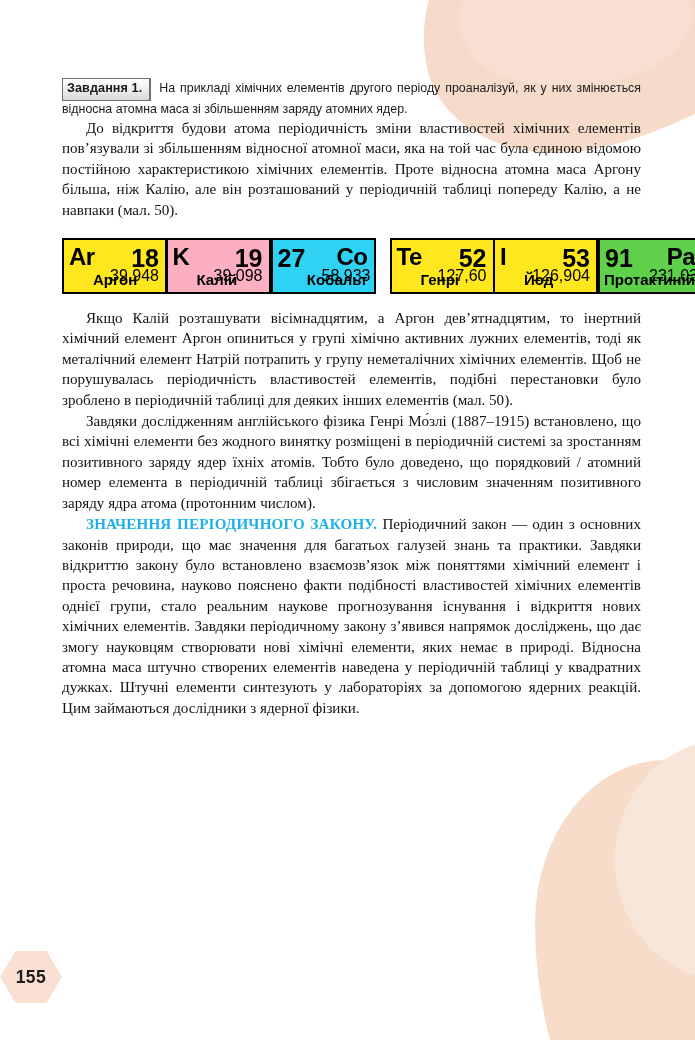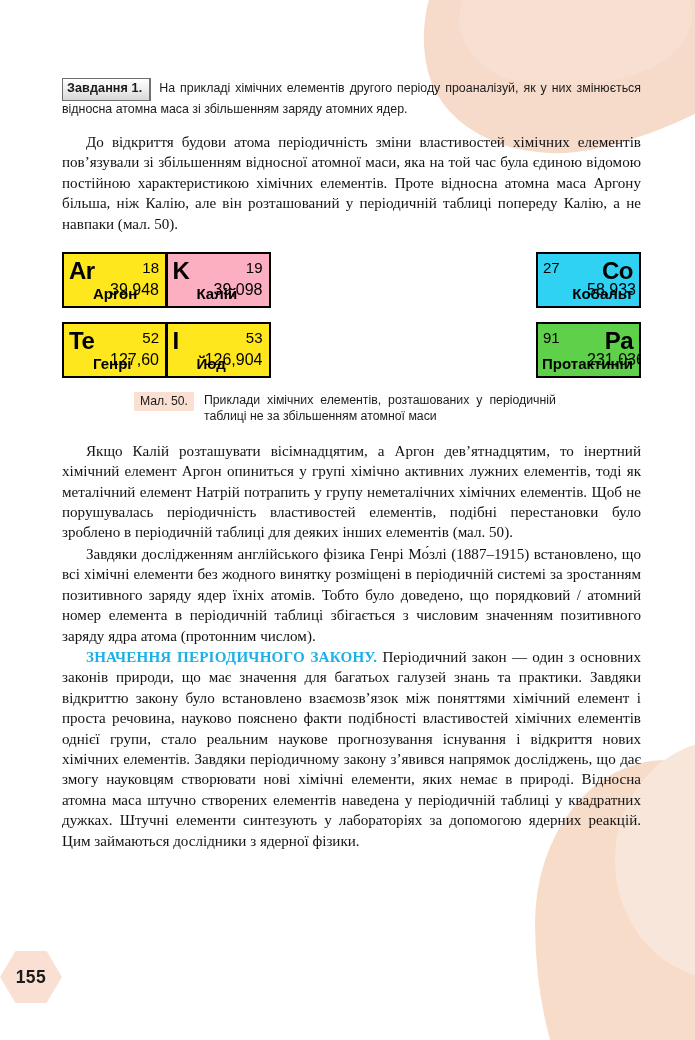--- a/index.html
+++ b/index.html
@@ -65,21 +65,20 @@
     padding: 78px 54px 0 62px;
   }
 
   
   .task-block {
     font-family: "Liberation Sans", sans-serif;
     font-size: 12.4px;
     line-height: 17.5px;
     color: #1b1b1b;
     text-align: justify;
-    margin-bottom: 14px;
   }
   .task-badge {
     display: inline-block;
     font-weight: bold;
     font-size: 12.6px;
     padding: 1px 7px 2px 4px;
     background: linear-gradient(to bottom, #ffffff 0%, #efefef 45%, #d8d8d8 100%);
     border: 1px solid #6f6f6f;
     border-right-width: 2px;
     margin-right: 8px;
@@ -104,21 +103,20 @@
     font-family: "Liberation Serif", serif;
     font-weight: bold;
     letter-spacing: 0.2px;
   }
 
   
   .figure {
     margin: 18px 0 14px 0;
     display: flex;
     justify-content: flex-start;
-    flex-direction: column;
     gap: 14px;
   }
   .el-row {
     display: flex;
     justify-content: space-between;
     gap: 0;
   }
   .el-pair {
     display: flex;
     border: 2.5px solid #000000;
@@ -136,22 +134,22 @@
   }
   .el-sym {
     position: absolute;
     font-size: 24px;
     font-weight: bold;
     line-height: 1;
     letter-spacing: -0.5px;
   }
   .el-num {
     position: absolute;
-    font-size: 15px;
-    font-weight: normal;
+    font-size: 25px;
+    font-weight: bold;
     line-height: 1;
   }
   .el-mass {
     position: absolute;
     font-size: 16px;
     font-weight: normal;
     line-height: 1;
   }
   .el-name {
     position: absolute;
@@ -291,24 +289,20 @@
             <span class="el-num">91</span>
             <span class="el-sym">Pa</span>
             <span class="el-mass">231,036</span>
             <span class="el-name">Протактиній</span>
           </div>
         </div>
 
       </div>
     </div>
 
-    <div class="caption">
-      <span class="caption-tag">Мал. 50.</span>
-      <span class="caption-text">Приклади хімічних елементів, розташованих у періодичній таблиці не за збільшенням атомної маси</span>
-    </div>
 
     <p class="body">Якщо Калій розташувати вісімнадцятим, а Аргон дев’ятнадцятим, то інертний хімічний елемент Аргон опиниться у групі хімічно активних лужних елементів, тоді як металічний елемент Натрій потрапить у групу неметалічних хімічних елементів. Щоб не порушувалась періодичність властивостей елементів, подібні перестановки було зроблено в періодичній таблиці для деяких інших елементів (мал. 50).</p>
     <p class="body">Завдяки дослідженням англійського фізика Генрі Мо́злі (1887–1915) встановлено, що всі хімічні елементи без жодного винятку розміщені в періодичній системі за зростанням позитивного заряду ядер їхніх атомів. Тобто було доведено, що порядковий / атомний номер елемента в періодичній таблиці збігається з числовим значенням позитивного заряду ядра атома (протонним числом).</p>
     <p class="body"><span class="heading-inline">ЗНАЧЕННЯ ПЕРІОДИЧНОГО ЗАКОНУ.</span><span> Періодичний закон — один з основних законів природи, що має значення для багатьох галузей знань та практики. Завдяки відкриттю закону було встановлено взаємозв’язок між поняттями хімічний елемент і проста речовина, науково пояснено факти подібності властивостей хімічних елементів однієї групи, стало реальним наукове прогнозування існування і відкриття нових хімічних елементів. Завдяки періодичному закону з’явився напрямок досліджень, що дає змогу науковцям створювати нові хімічні елементи, яких немає в природі. Відносна атомна маса штучно створених елементів наведена у періодичній таблиці у квадратних дужках. Штучні елементи синтезують у лабораторіях за допомогою ядерних реакцій. Цим займаються дослідники з ядерної фізики.</span></p>
 
   </div>
 
   <div class="page-num-wrap">
     <div class="page-num">155</div>
   </div>

